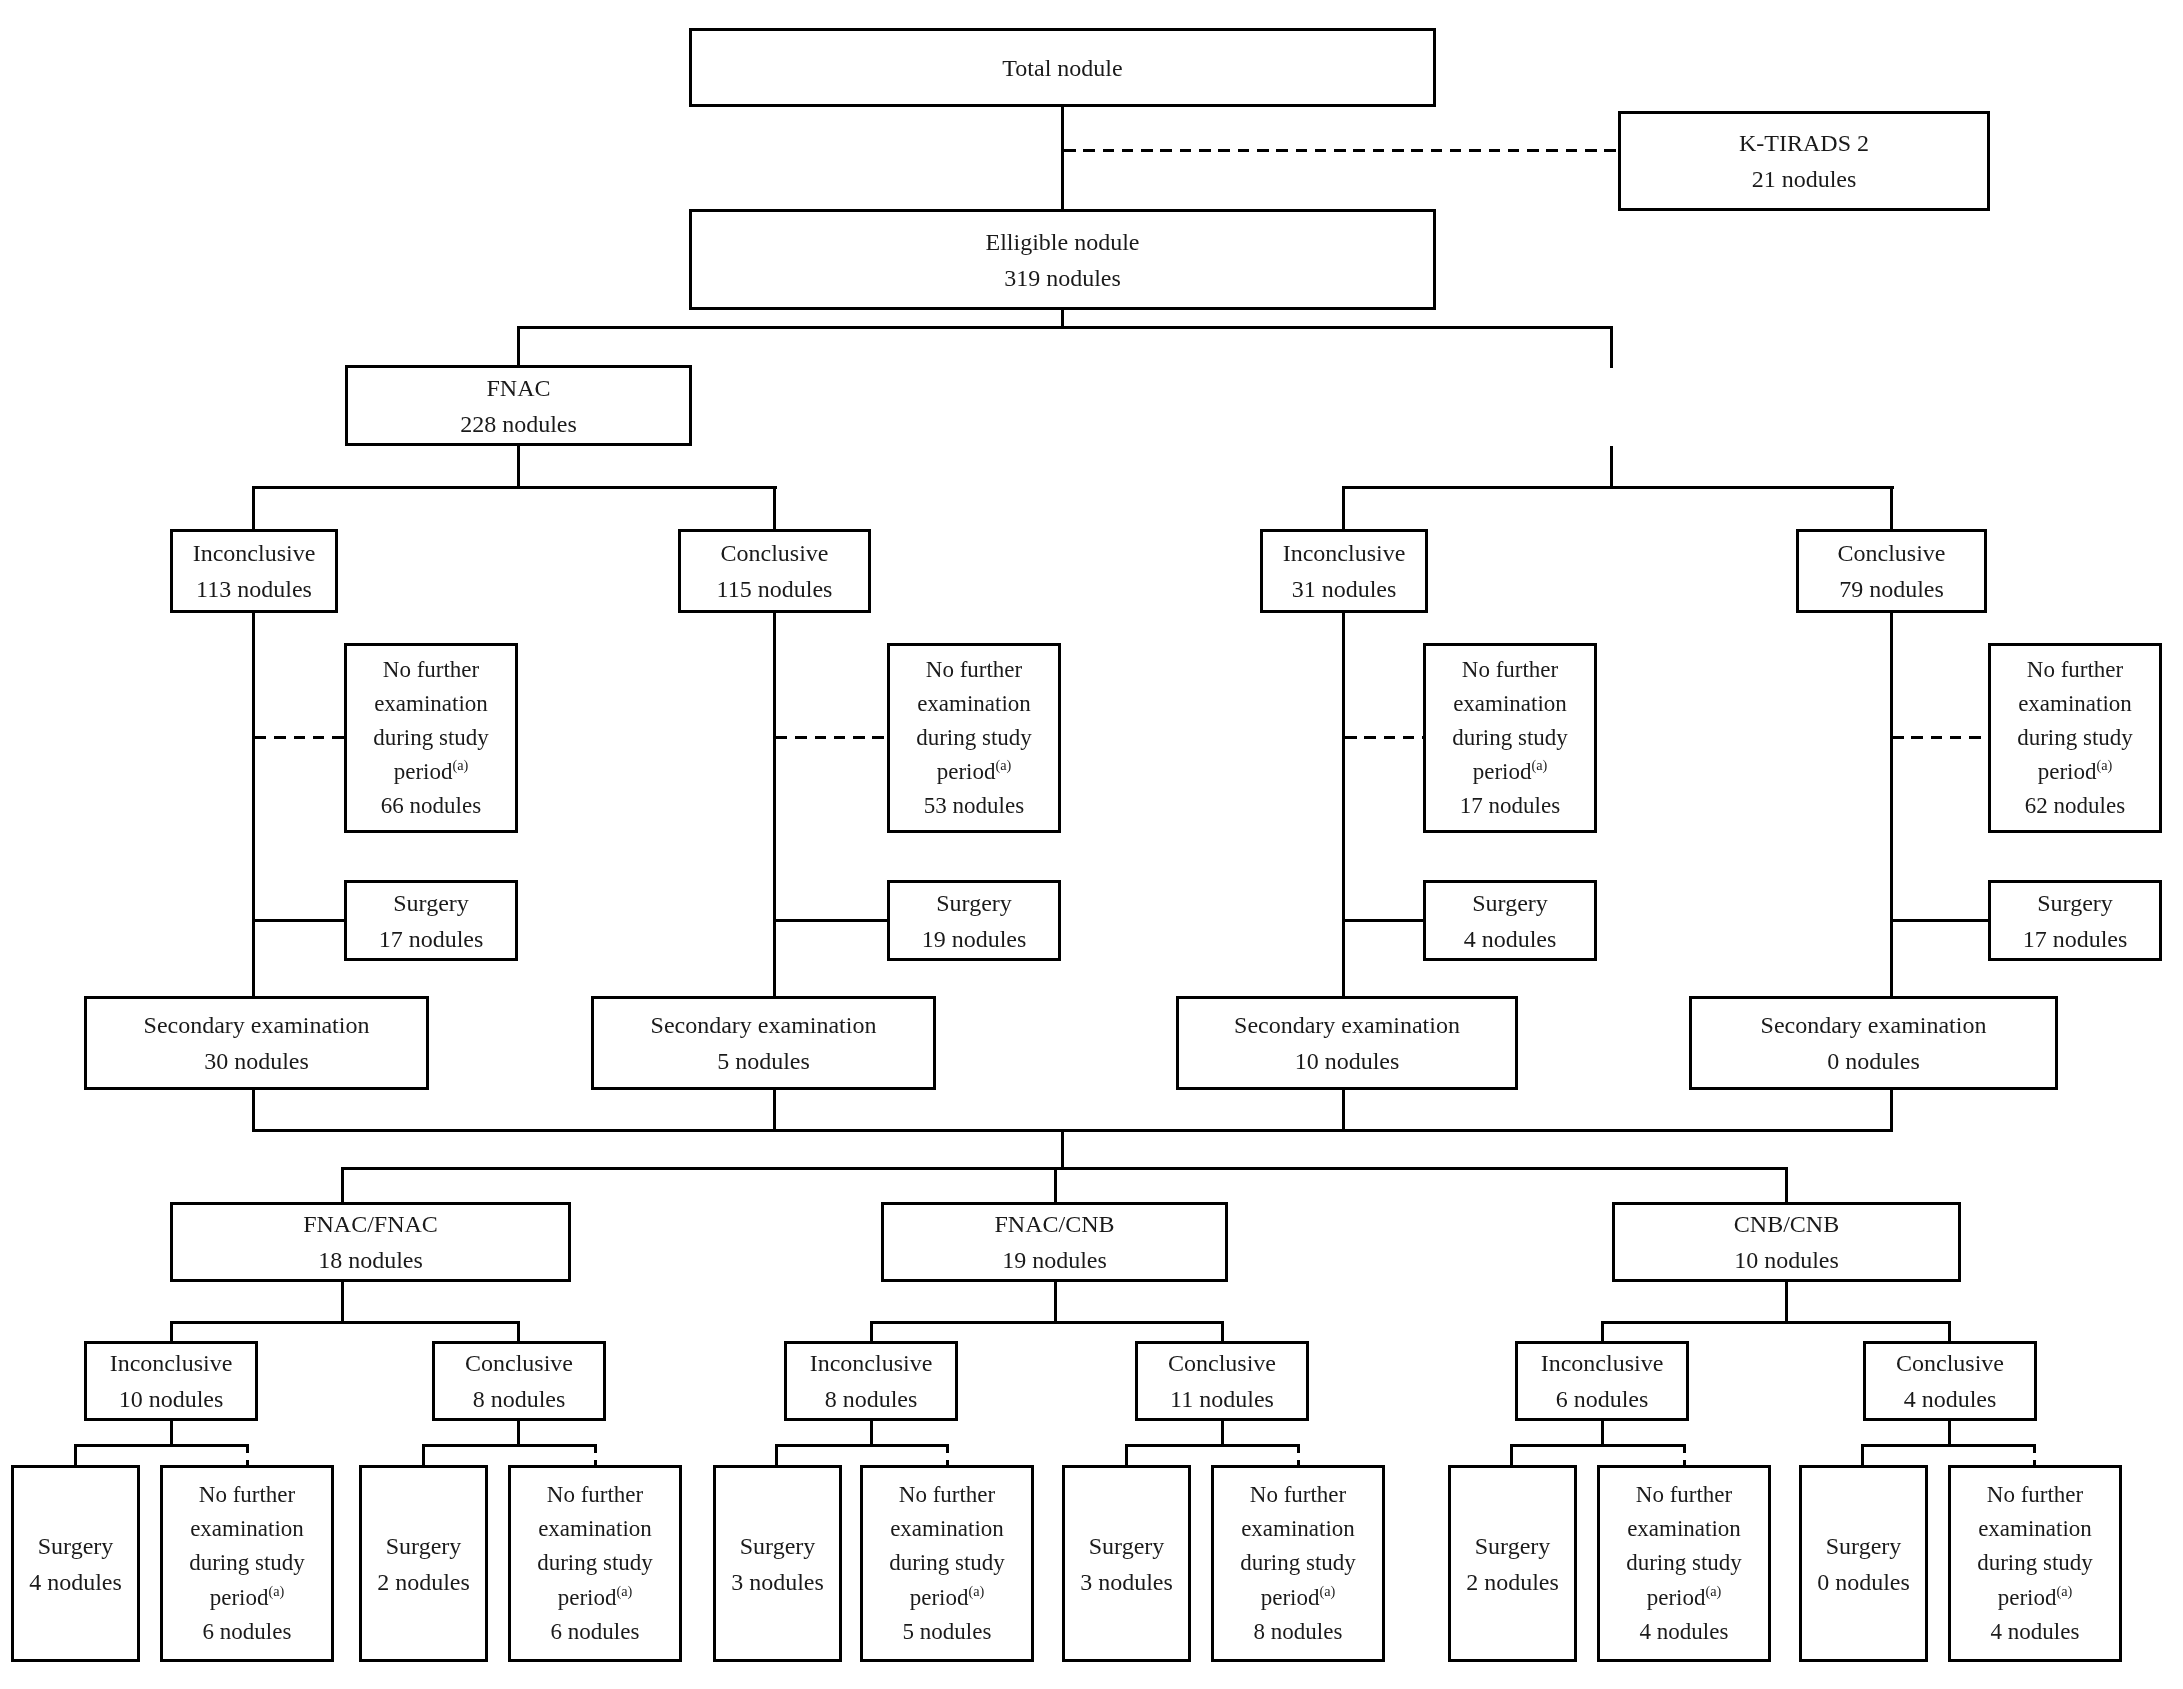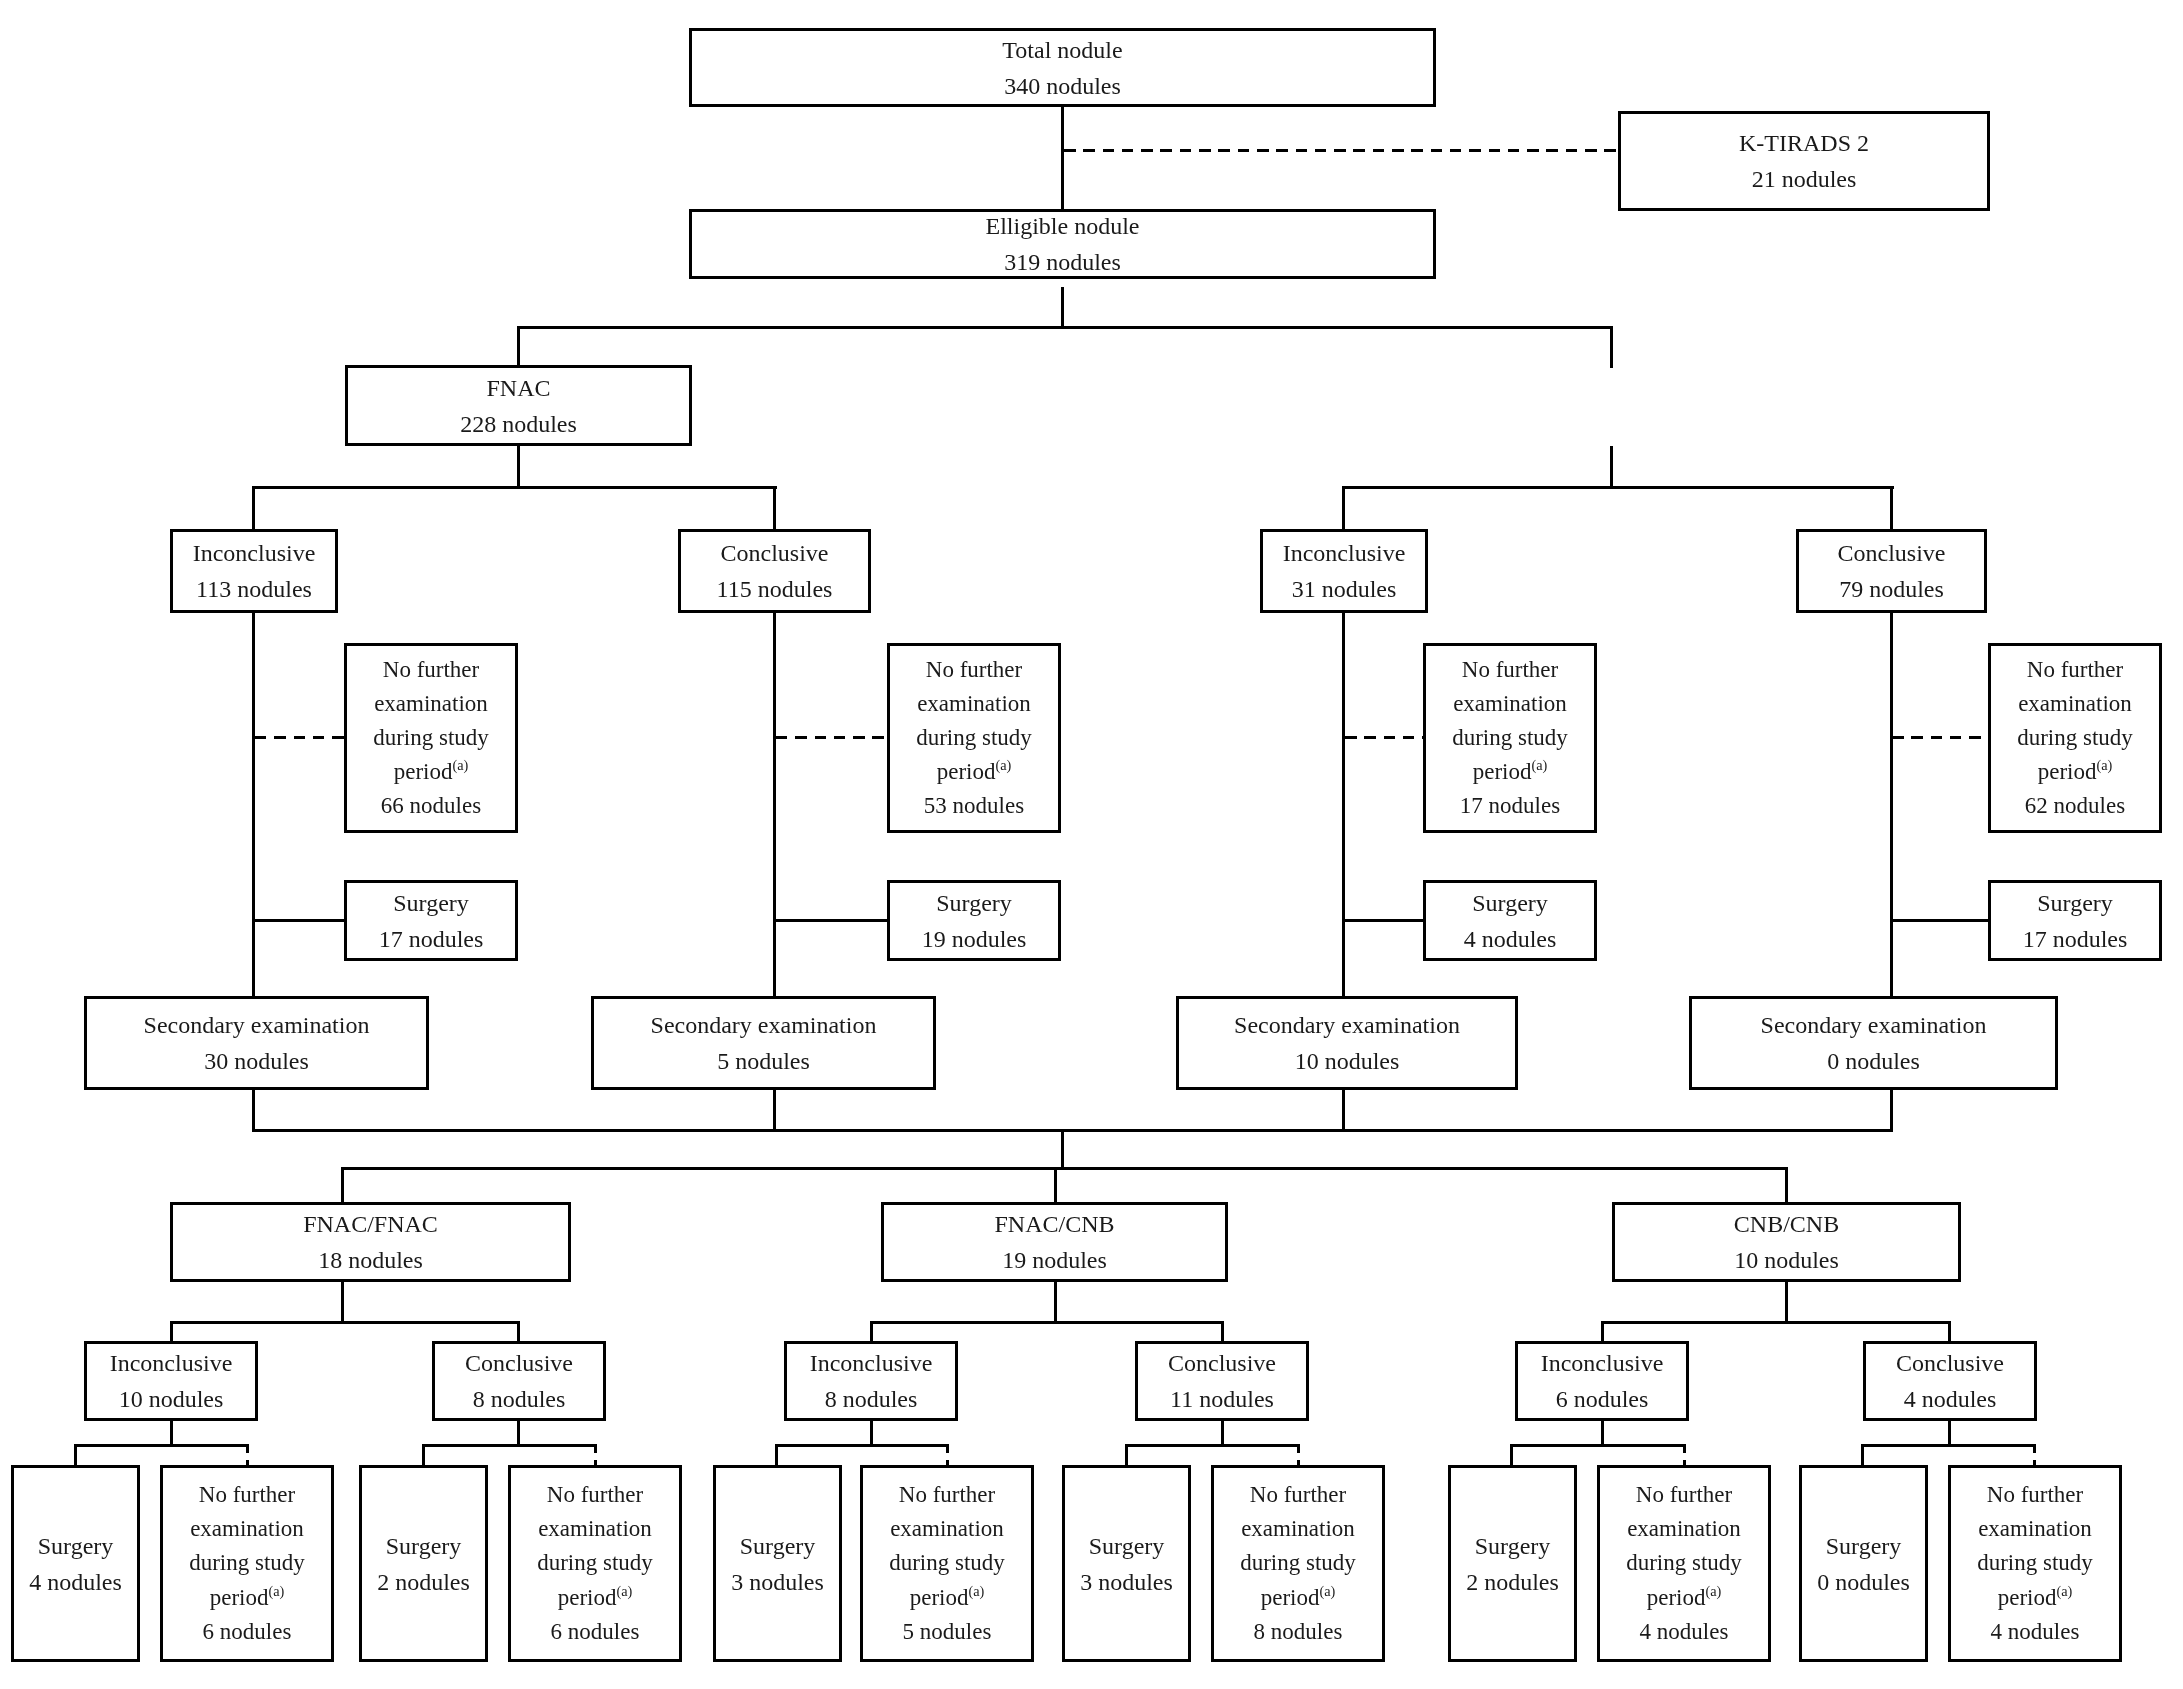--- a/index.html
+++ b/index.html
@@ -35,26 +35,26 @@
   .ln { position: absolute; background: #000; z-index: 1; }
   .ln.dh { background: repeating-linear-gradient(90deg, #000 0 11.5px, transparent 11.5px 19.3px); }
   .ln.dv { background: repeating-linear-gradient(180deg, #000 0 9.4px, transparent 9.4px 16px); }
 </style>
 </head>
 <body>
 
 <div id="canvas">
 
   <div class="node" style="left:689px;top:28px;width:747px;height:79px">
-    <div class="txt"><span>Total nodule</span><span class="cnt">340 nodules</span></div>
+    <div class="txt"><span>Total nodule</span></div>
   </div>
   <div class="node" style="left:1618px;top:111px;width:372px;height:100px">
     <div class="txt"><span>K-TIRADS 2</span><span class="cnt">21 nodules</span></div>
   </div>
-  <div class="node" style="left:689px;top:209px;width:747px;height:70px">
+  <div class="node" style="left:689px;top:209px;width:747px;height:101px">
     <div class="txt"><span>Elligible nodule</span><span class="cnt">319 nodules</span></div>
   </div>
 
   <div class="node" style="left:345px;top:365px;width:347px;height:81px">
     <div class="txt"><span>FNAC</span><span class="cnt">228 nodules</span></div>
   </div>
 
   <div class="node" style="left:170px;top:529px;width:168px;height:84px">
     <div class="txt"><span>Inconclusive</span><span class="cnt">113 nodules</span></div>
   </div>

